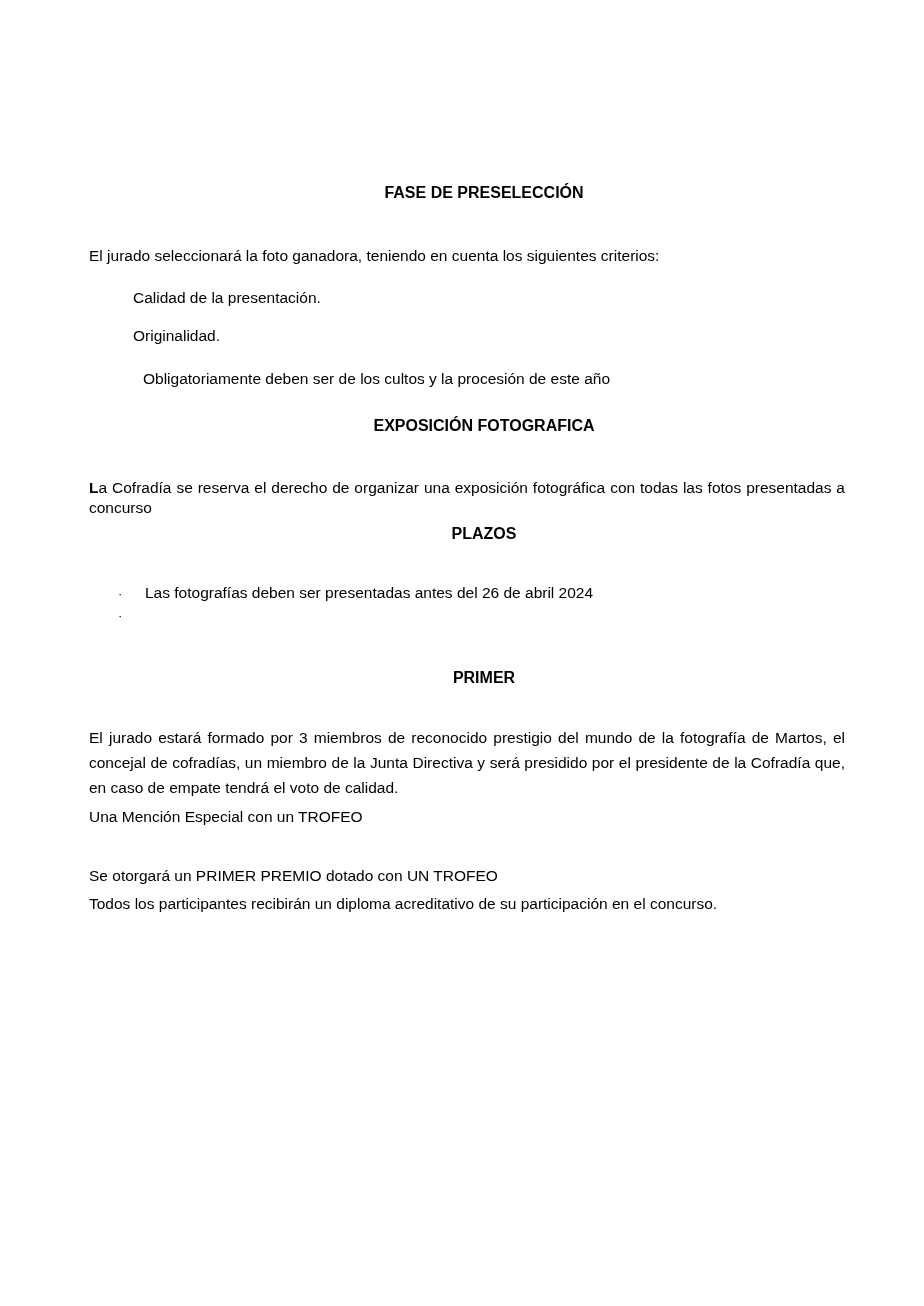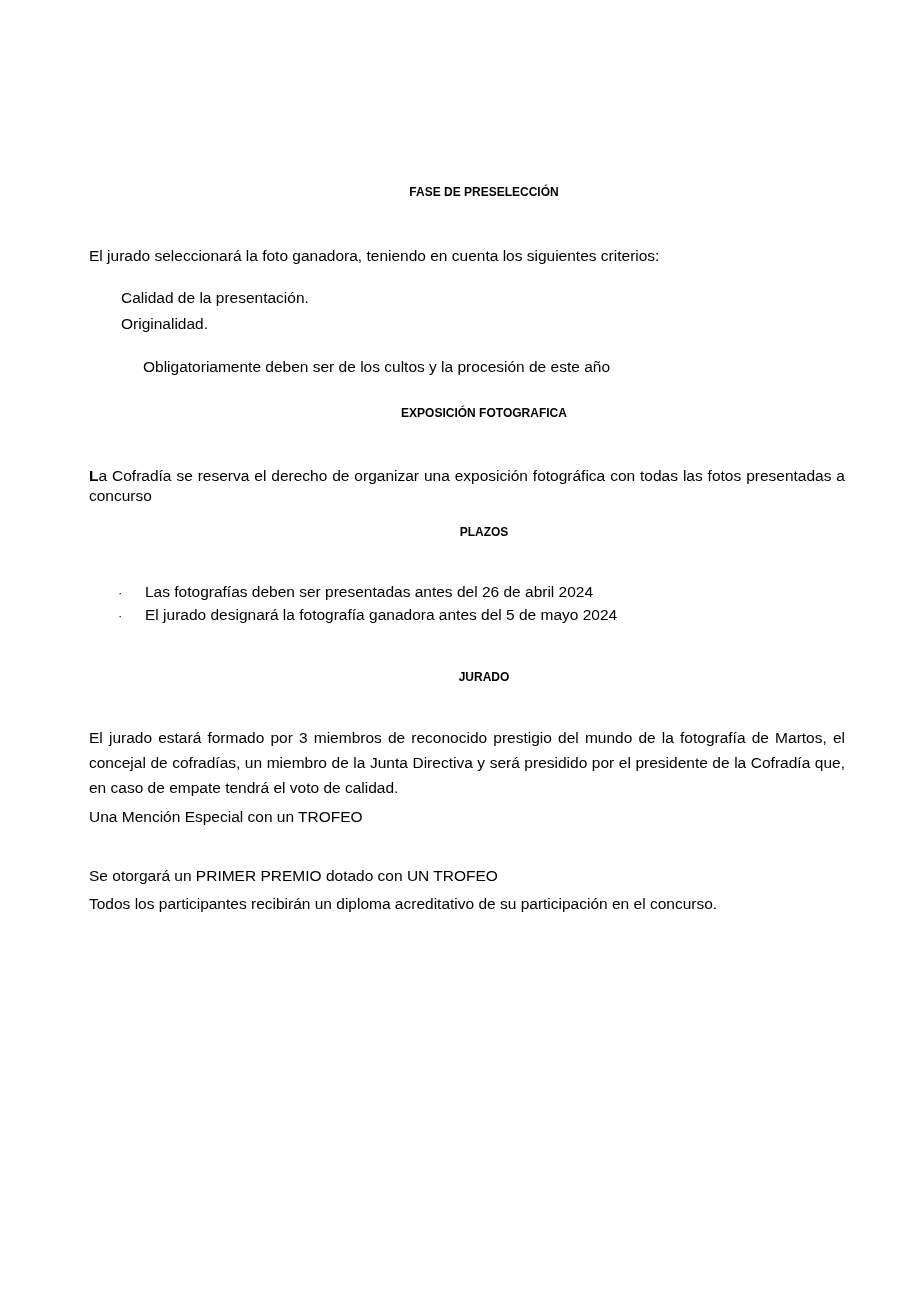--- a/index.html
+++ b/index.html
@@ -21,40 +21,40 @@
     background: #ffffff;
     overflow: hidden;
   }
   .content {
     box-sizing: border-box;
     padding: 183px 79px 0 89px; 
     width: 924px;
   }
   .heading {
     margin: 0;
-    font-size: 12px;
+    font-size: 16px;
     line-height: 19px;
     font-weight: bold;
     text-align: center;
     padding-left: 34px; 
     white-space: nowrap;
   }
   p { margin: 0; }
   .body-text {
     font-size: 15.5px;
     line-height: 22px;
   }
   .intro        { margin-top: 43px; }
   .criteria     { margin-top: 20px; padding-left: 28px; }
-  .criteria p   { margin: 4px; }
+  .criteria p   { margin: 16px; }
   .note         { margin-top: 21px; padding-left: 54px; }
   .h-exposicion { margin-top: 26px; }
   .p-exposicion { margin-top: 43px; line-height: 20px; text-align: justify; }
   .p-exposicion .lead { font-weight: bold; }
-  .h-plazos     { margin-top: 17px; }
+  .h-plazos     { margin-top: 6px; }
   .bullets      { margin-top: 39px; }
   .bullet-item  { display: flex; align-items: baseline; padding-left: 29px; }
   .bullet-dot   { flex: 0 0 27px; font-size: 13px; line-height: 22px; }
   .bullet-text  { flex: 1 1 auto; }
   .h-jurado     { margin-top: 41px; }
   .p-jurado     { margin-top: 38px; line-height: 25px; text-align: justify; }
   .h-premios    { margin-top: 56px; }
   .p-premio-1   { margin-top: 37px; }
   .p-premio-2,
   .p-premio-3   { margin-top: 6px; }
@@ -84,25 +84,24 @@
 
     <p class="heading h-plazos">PLAZOS</p>
 
     <div class="body-text bullets">
       <div class="bullet-item">
         <span class="bullet-dot">·</span>
         <span class="bullet-text">Las fotografías deben ser presentadas antes del 26 de abril 2024</span>
       </div>
       <div class="bullet-item">
         <span class="bullet-dot">·</span>
-        <span class="bullet-text">El jurado designará la fotografía ganadora antes del 5 de mayo 2024</span>
       </div>
     </div>
 
-    <p class="heading h-jurado">JURADO</p>
+    <p class="heading h-jurado">PRIMER</p>
 
     <p class="body-text p-jurado">El jurado estará formado por 3 miembros de reconocido prestigio del mundo de la fotografía de Martos, el concejal de cofradías, un miembro de la Junta Directiva y será presidido por el presidente de la Cofradía que, en caso de empate tendrá el voto de calidad.</p>
 
 
     <p class="body-text p-premio-2">Una Mención Especial con un TROFEO</p>
 
     <p class="body-text p-premio-1">Se otorgará un PRIMER PREMIO dotado con UN TROFEO</p>
 
     <p class="body-text p-premio-3">Todos los participantes recibirán un diploma acreditativo de su participación en el concurso.</p>
 

